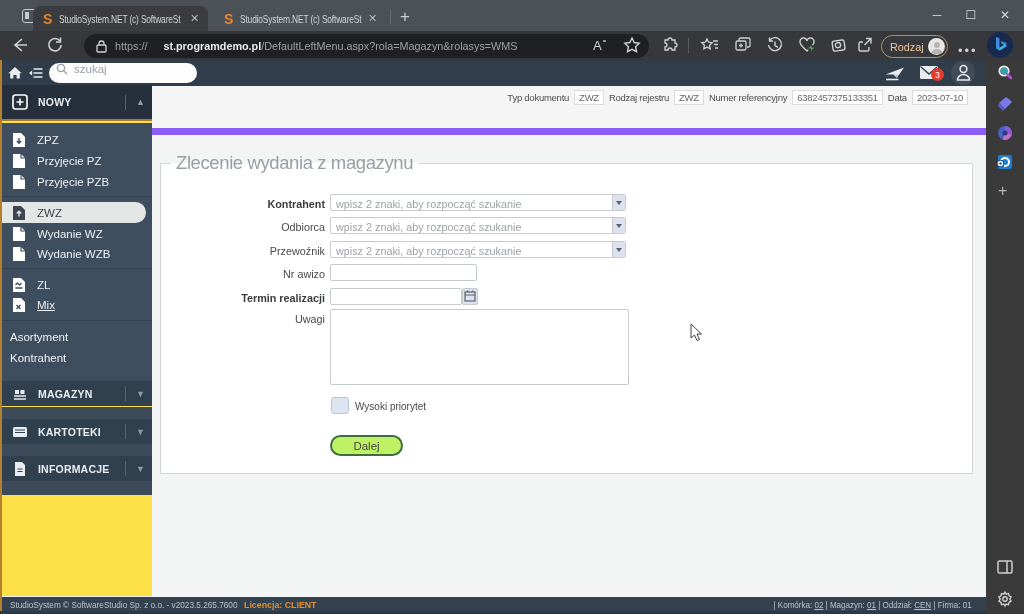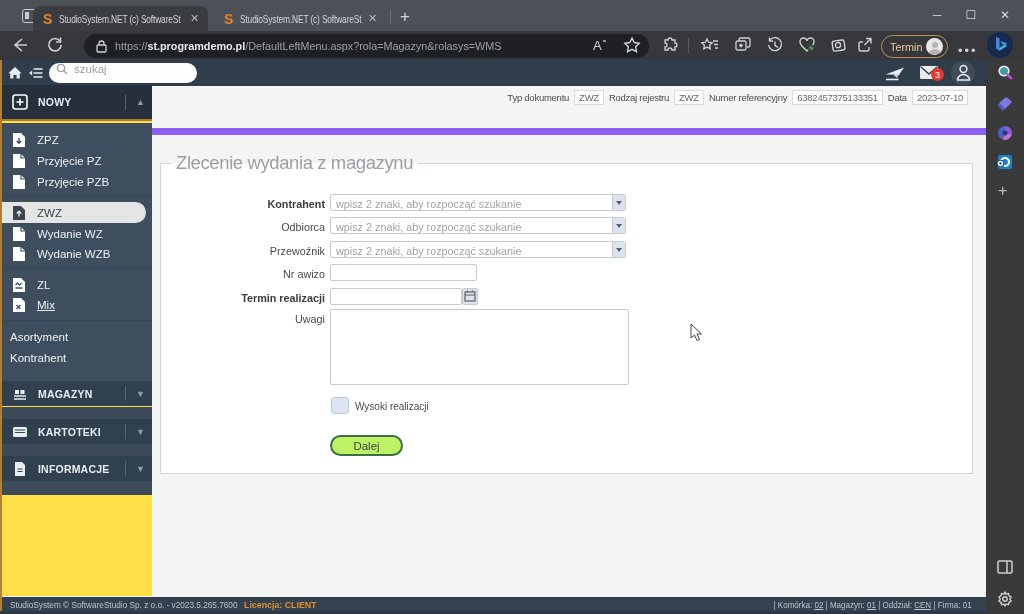--- a/index.html
+++ b/index.html
@@ -18,21 +18,21 @@
 #tabactions { position:absolute; left:22px; top:9px; width:14px; height:14px; border:1.4px solid #c9ccce; border-radius:3px; }
 #tabactions:before { content:""; position:absolute; left:2px; top:2px; width:4px; height:7px; background:#c9ccce; }
 #tabdiv { position:absolute; left:390px; top:10px; width:1px; height:14px; background:#6b6e71; }
 #newtab { position:absolute; left:400px; top:7px; color:#cdd0d2; font-size:17px; font-weight:300; }
 .winbtn { position:absolute; top:0px; height:30px; width:34px; color:#d6d8da; display:flex; align-items:center; justify-content:center; font-size:12px; }
 
 #toolbar { position:absolute; left:0; top:31px; width:1024px; height:29px; background:#36383c; }
 .tbico { position:absolute; top:4px; width:20px; height:20px; }
 #urlpill { position:absolute; left:84px; top:3px; width:565px; height:24px; background:#1e2023; border-radius:12px; display:flex; align-items:center; font-size:10.8px; color:#9da1a5; }
 #urlpill .lock { margin:0 8px 0 12px; }
-#urlpill b { color:#e9ebed; font-weight:bold; }
+#urlpill b { color:#e9ebed; font-weight:bold;margin-left:16px; }
 .zaloguj { position:absolute; left:881px; top:4px; width:67px; height:23px; border:1px solid #c08d58; border-radius:12px; display:flex; align-items:center; }
 .zaloguj span { color:#ecc89c; font-size:10.8px; margin-left:8px; }
 .zaloguj .av { width:17px; height:17px; background:#e8e6e4; border-radius:50%; margin-left:4px; position:relative; overflow:hidden; flex:none; }
 #dots3 { position:absolute; left:958px; top:12px; color:#cfd2d4; font-size:13px; letter-spacing:2px; }
 #binglogo { position:absolute; left:987px; top:32px; width:26px; height:26px; border-radius:50%; background:#1a3a66; overflow:hidden; }
 
 
 #edgeside { position:absolute; left:986px; top:60px; width:38px; height:554px; background:#3a3a3b; }
 .esico { position:absolute; left:9px; width:20px; height:20px; }
 
@@ -147,21 +147,21 @@
     </svg>
   <svg class="tbico" style="left:829px;" viewBox="0 0 20 20">
       <rect x="3.5" y="5.5" width="12" height="10" rx="2" fill="none" stroke="#cfd2d4" stroke-width="1.4" transform="rotate(-8 10 10)"></rect>
       <circle cx="9" cy="10" r="2.6" fill="none" stroke="#cfd2d4" stroke-width="1.3" transform="rotate(-8 10 10)"></circle>
     </svg>
   <svg class="tbico" style="left:855px;" viewBox="0 0 20 20">
       <path d="M8 7 H5.5 a1.5 1.5 0 0 0 -1.5 1.5 v6 a1.5 1.5 0 0 0 1.5 1.5 h7 a1.5 1.5 0 0 0 1.5 -1.5 V12" fill="none" stroke="#cfd2d4" stroke-width="1.4"></path>
       <path d="M11 3.5 h5 v5 M16 3.5 L9.5 10" fill="none" stroke="#cfd2d4" stroke-width="1.4"></path>
     </svg>
   <div class="zaloguj">
-      <span>Termin</span>
+      <span>Rodzaj</span>
       <div class="av">
         <svg width="18" height="18" viewBox="0 0 18 18">
           <circle cx="9" cy="7" r="3" fill="#b6b3b0"></circle>
           <path d="M3 16 a6 5 0 0 1 12 0z" fill="#b6b3b0"></path>
         </svg>
       </div>
     </div>
   <div id="dots3">•••</div>
 </div>
 
@@ -376,21 +376,21 @@
       <div class="combo" style="left:169px; top:114px; width:132px;"></div>
       <div class="abs" style="left:301px; top:114px; width:16px; height:17px; background:#dde3ee; border:1px solid #c6cbd0; border-radius:2px;">
         <svg width="14" height="15" viewBox="0 0 14 15" style="margin:0 auto;">
             <rect x="2" y="3" width="10" height="9" fill="none" stroke="#5a626e" stroke-width="1.2"></rect>
             <path d="M2 6 h10 M4.5 3 v-1.5 M9.5 3 v-1.5" stroke="#5a626e" stroke-width="1.2"></path>
           </svg>
       </div>
       <div class="flabel" style="left:14px; top:139px;">Uwagi</div>
       <div class="combo" style="left:169px; top:135px; width:299px; height:76px;"></div>
       <div id="cbx" style="left:170px; top:223px;"></div>
-      <div class="abs" style="left:194px; top:227px; font-size:10px; color:#4a4a4a;">Wysoki realizacji</div>
+      <div class="abs" style="left:194px; top:227px; font-size:10px; color:#4a4a4a;">Wysoki priorytet</div>
       <div id="dalej" style="left:169px; top:261px;">Dalej</div>
     </fieldset>
   </div>
 
   <div id="statusbar">
     <span style="margin-left:10px; transform:scaleX(0.84); transform-origin:0 50%; white-space:nowrap;">StudioSystem © SoftwareStudio Sp. z o.o. - v2023.5.265.7600</span>
     <span class="lic" style="position:absolute; left:244px; transform:scaleX(0.9); transform-origin:0 50%; white-space:nowrap;">Licencja: CLIENT</span>
     <span style="position:absolute; right:14px; transform:scaleX(0.82); transform-origin:100% 50%; white-space:nowrap;">| Komórka: <u>02</u> | Magazyn: <u>01</u> | Oddział: <u>CEN</u> | Firma: 01</span>
   </div>
   <div id="bottomstrip"></div>

